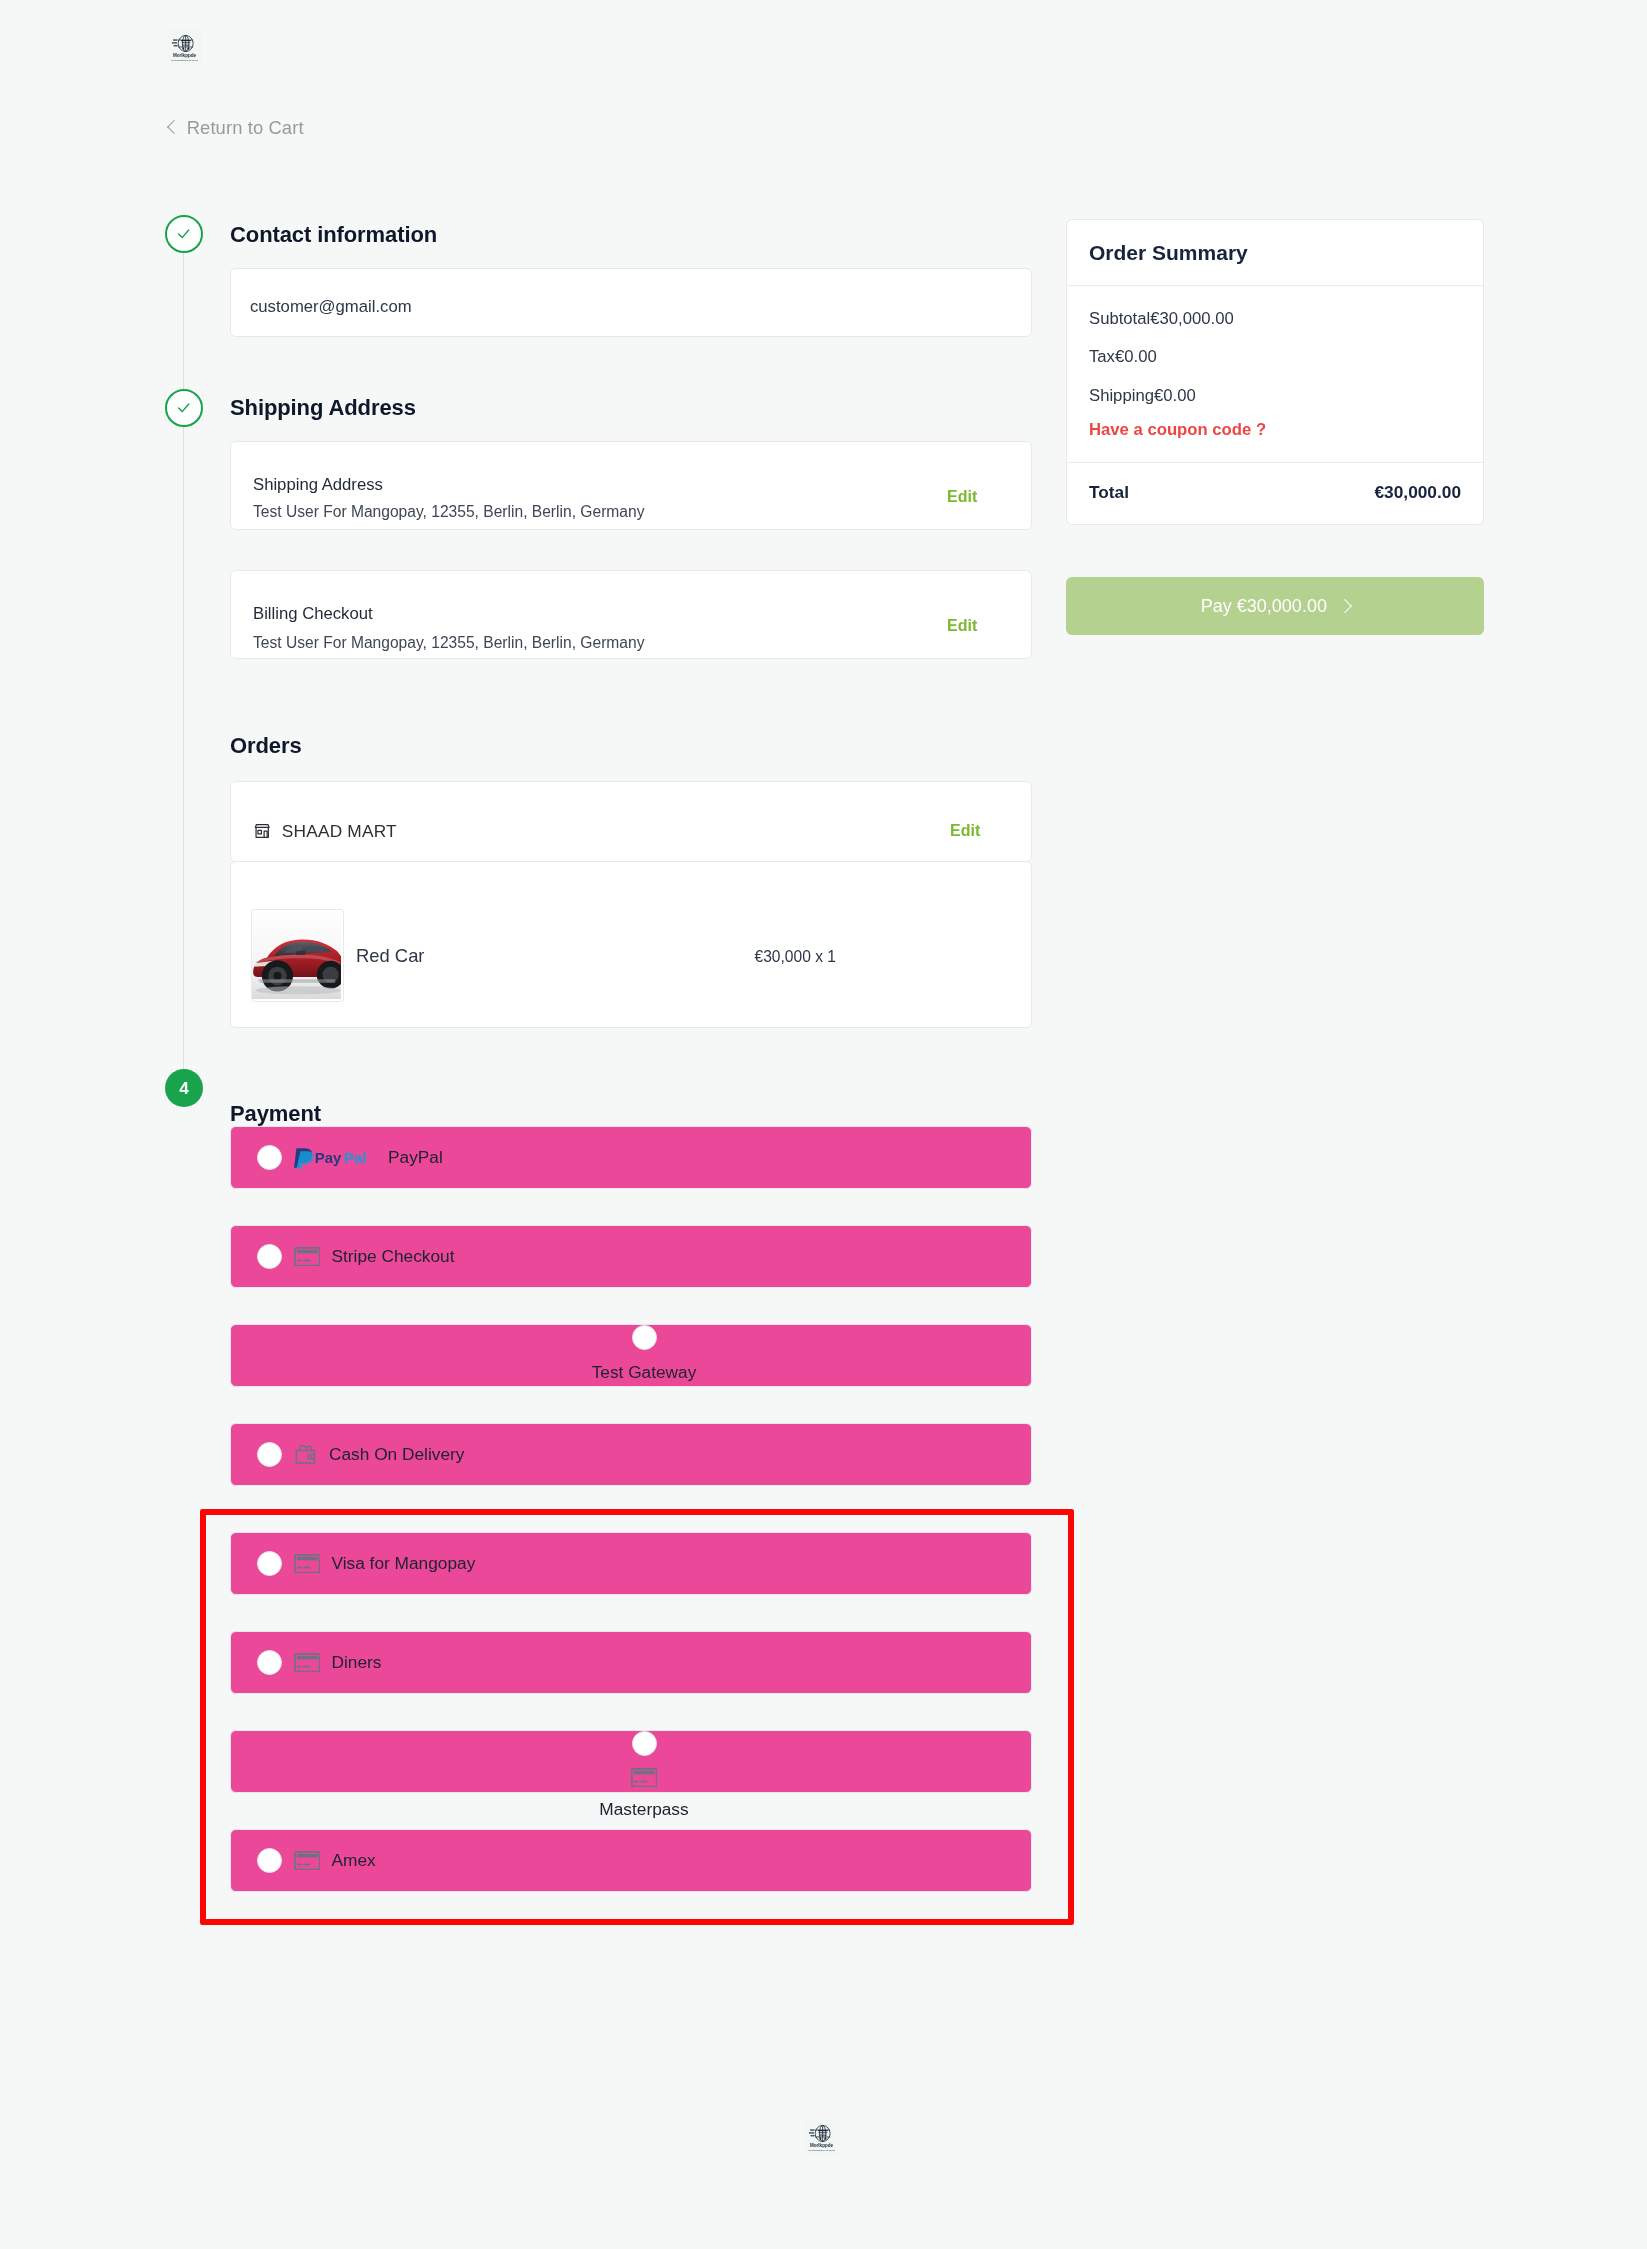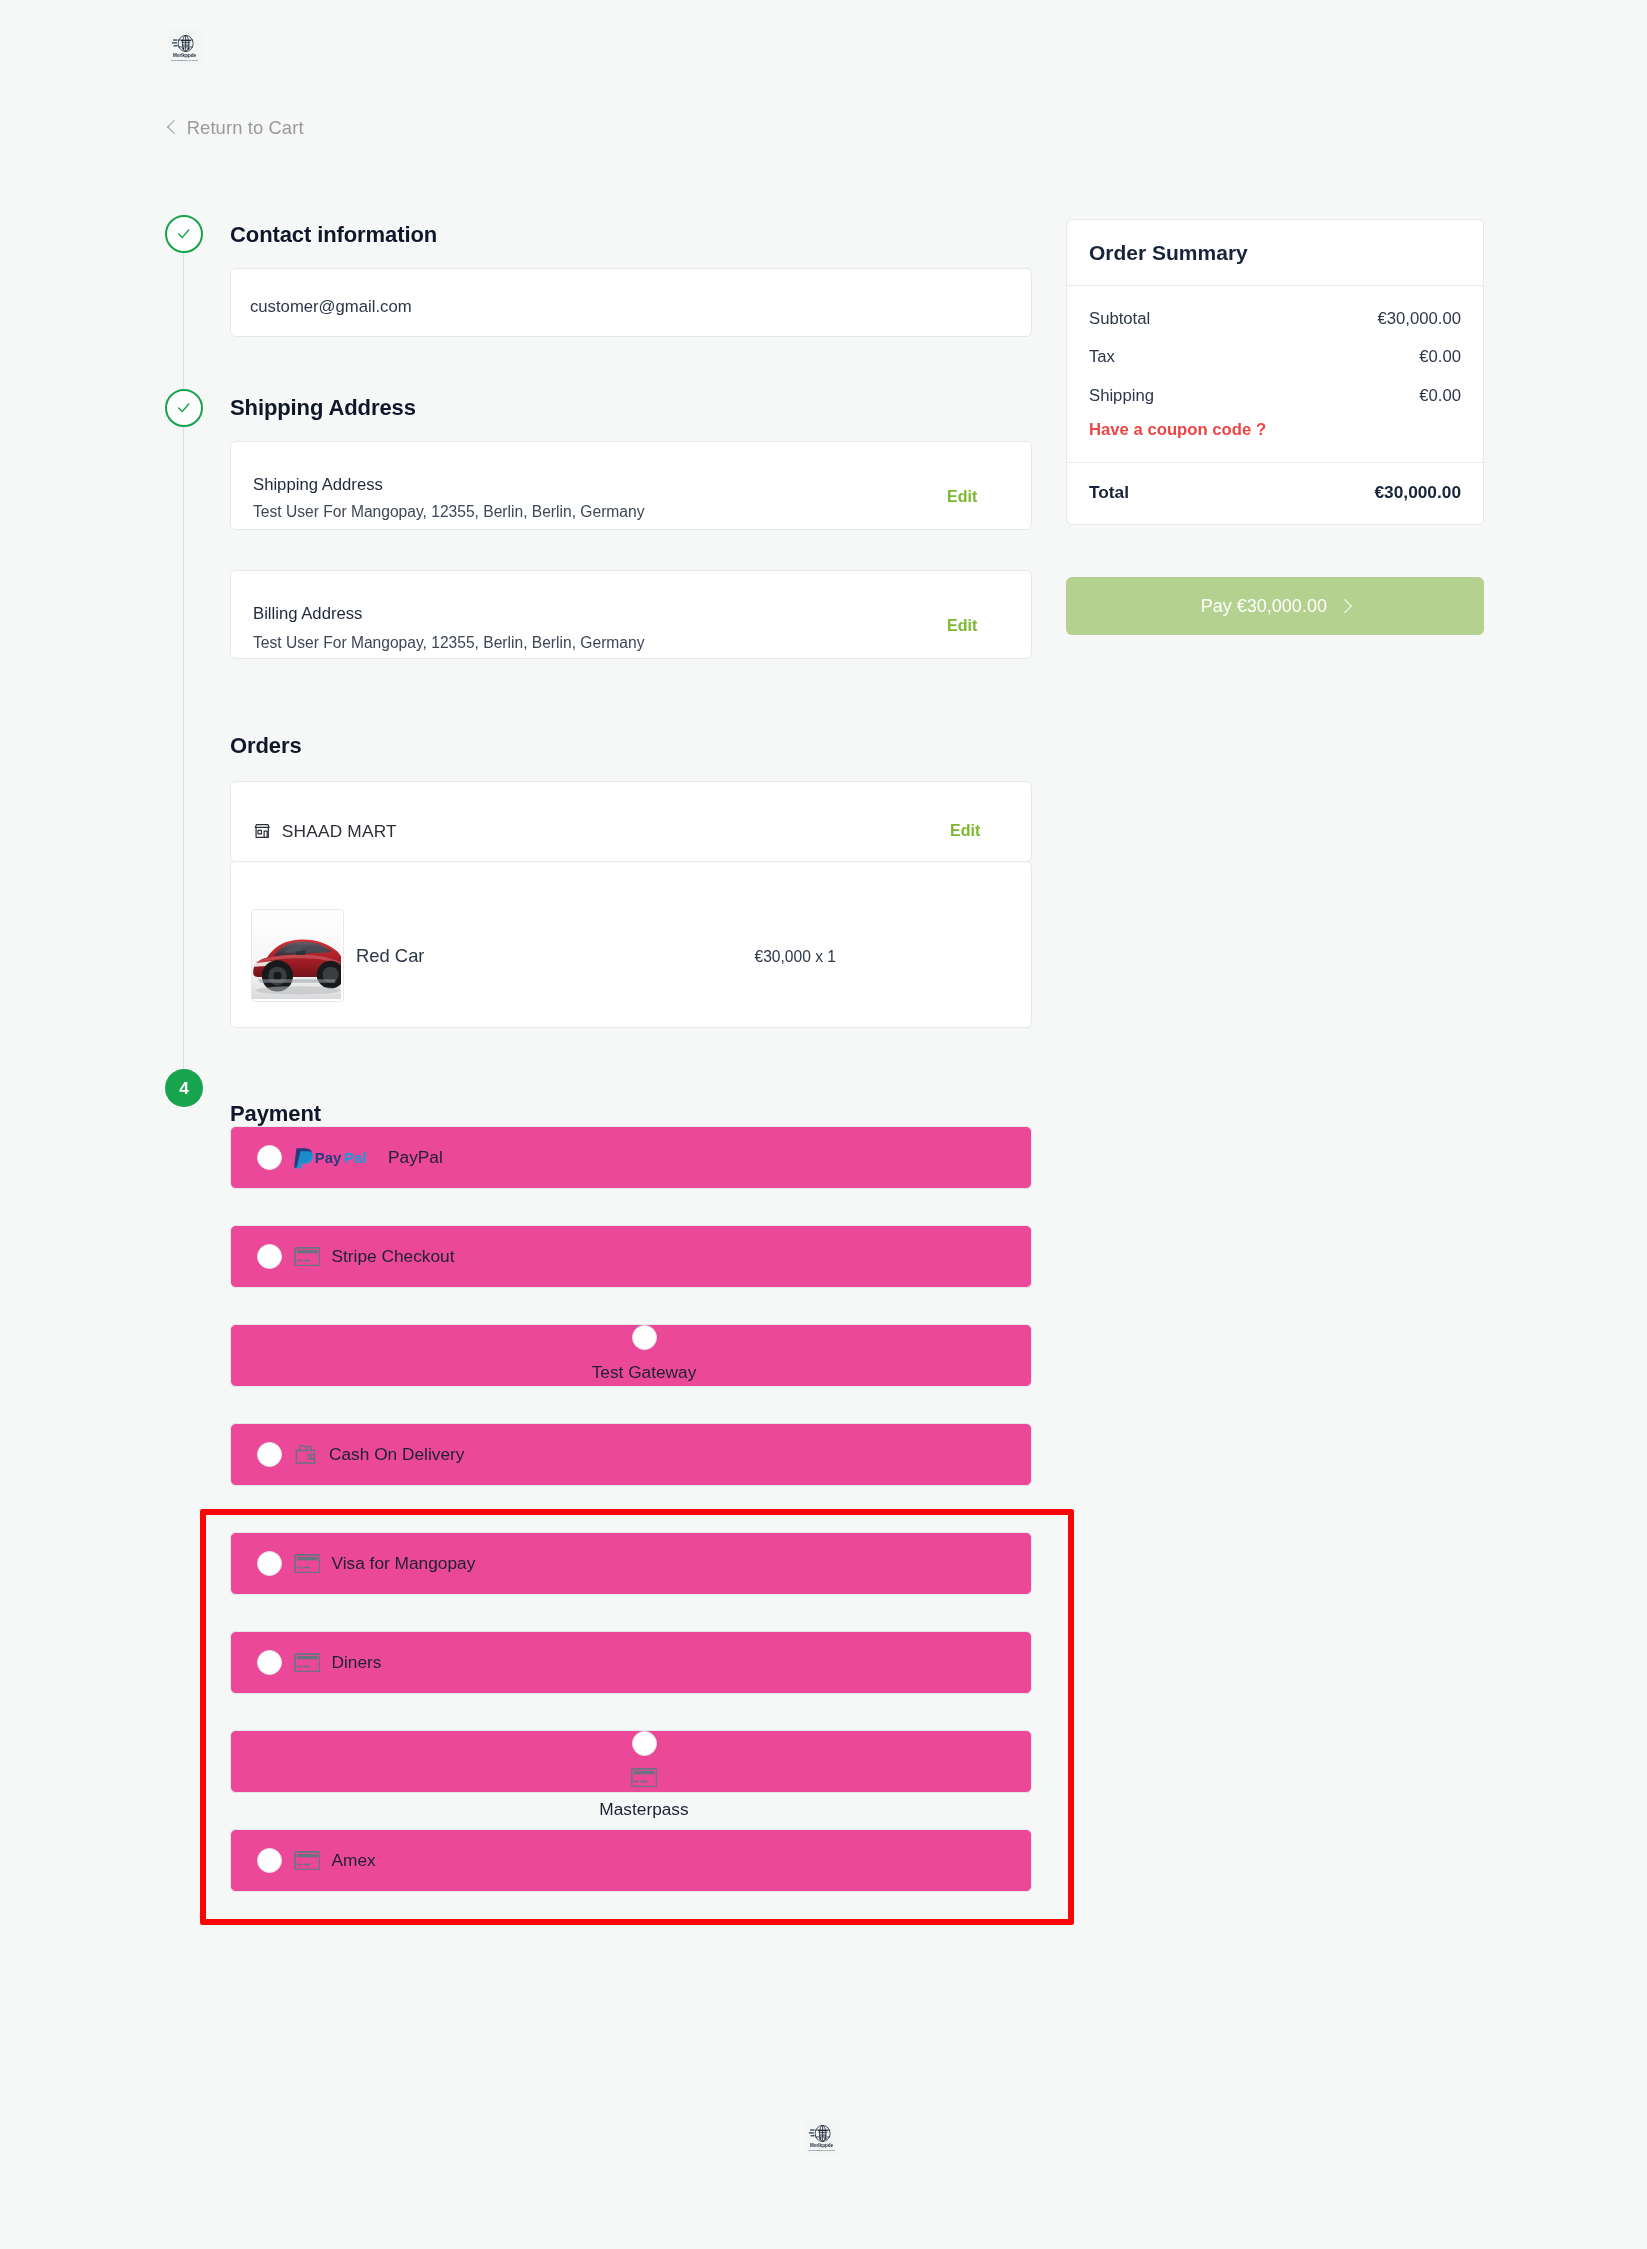--- a/index.html
+++ b/index.html
@@ -236,21 +236,20 @@
     font-size: 21px;
     font-weight: bold;
     color: #17243b;
   }
   .summary-body {
     padding: 17.3px 22px 15px 22px;
     border-bottom: 1.2px solid #e9ebed;
   }
   .sum-row {
     display: flex;
-    justify-content: space-between;
     align-items: baseline;
     font-size: 16.7px;
     color: #2d3748;
     padding: 5.8px 0 12.7px 0;
   }
   .coupon-link {
     font-size: 16.7px;
     font-weight: bold;
     color: #ef4444;
     padding: 1.2px 0 7px 0;
@@ -355,21 +354,21 @@
     </svg>
   </div>
   <div class="sec-title" style="top:395px;">Shipping Address</div>
 
   <div class="card" style="left:230px; top:441px; width:802px; height:89px;"></div>
   <div class="addr-title" style="left:253px; top:475px;">Shipping Address</div>
   <div class="addr-line" style="left:253px; top:503px;">Test User For Mangopay, 12355, Berlin, Berlin, Germany</div>
   <div class="edit-link" style="left:947px; top:488px;">Edit</div>
 
   <div class="card" style="left:230px; top:570px; width:802px; height:89px;"></div>
-  <div class="addr-title" style="left:253px; top:604px;">Billing Address</div>
+  <div class="addr-title" style="left:253px; top:604px;">Billing Checkout</div>
   <div class="addr-line" style="left:253px; top:634px;">Test User For Mangopay, 12355, Berlin, Berlin, Germany</div>
   <div class="edit-link" style="left:947px; top:617px;">Edit</div>
 
   <div class="sec-title" style="top:733px;">Orders</div>
 
   <div class="card" style="left:230px; top:781px; width:802px; height:81px;"></div>
   <div class="store-row">
     <svg width="18.4" height="18.4" viewBox="0 0 24 24">
       <g fill="none" stroke="#2b2f36" stroke-width="1.6" stroke-linejoin="round">
         <path d="M3 7 L4.6 3.4 H19.4 L21 7 Z"></path>

